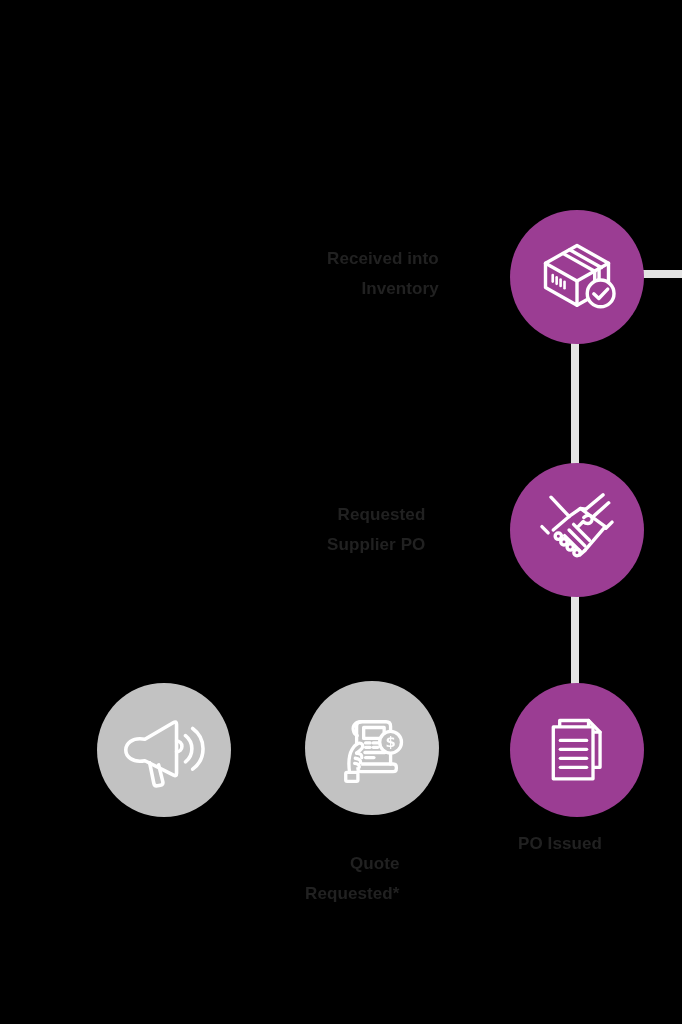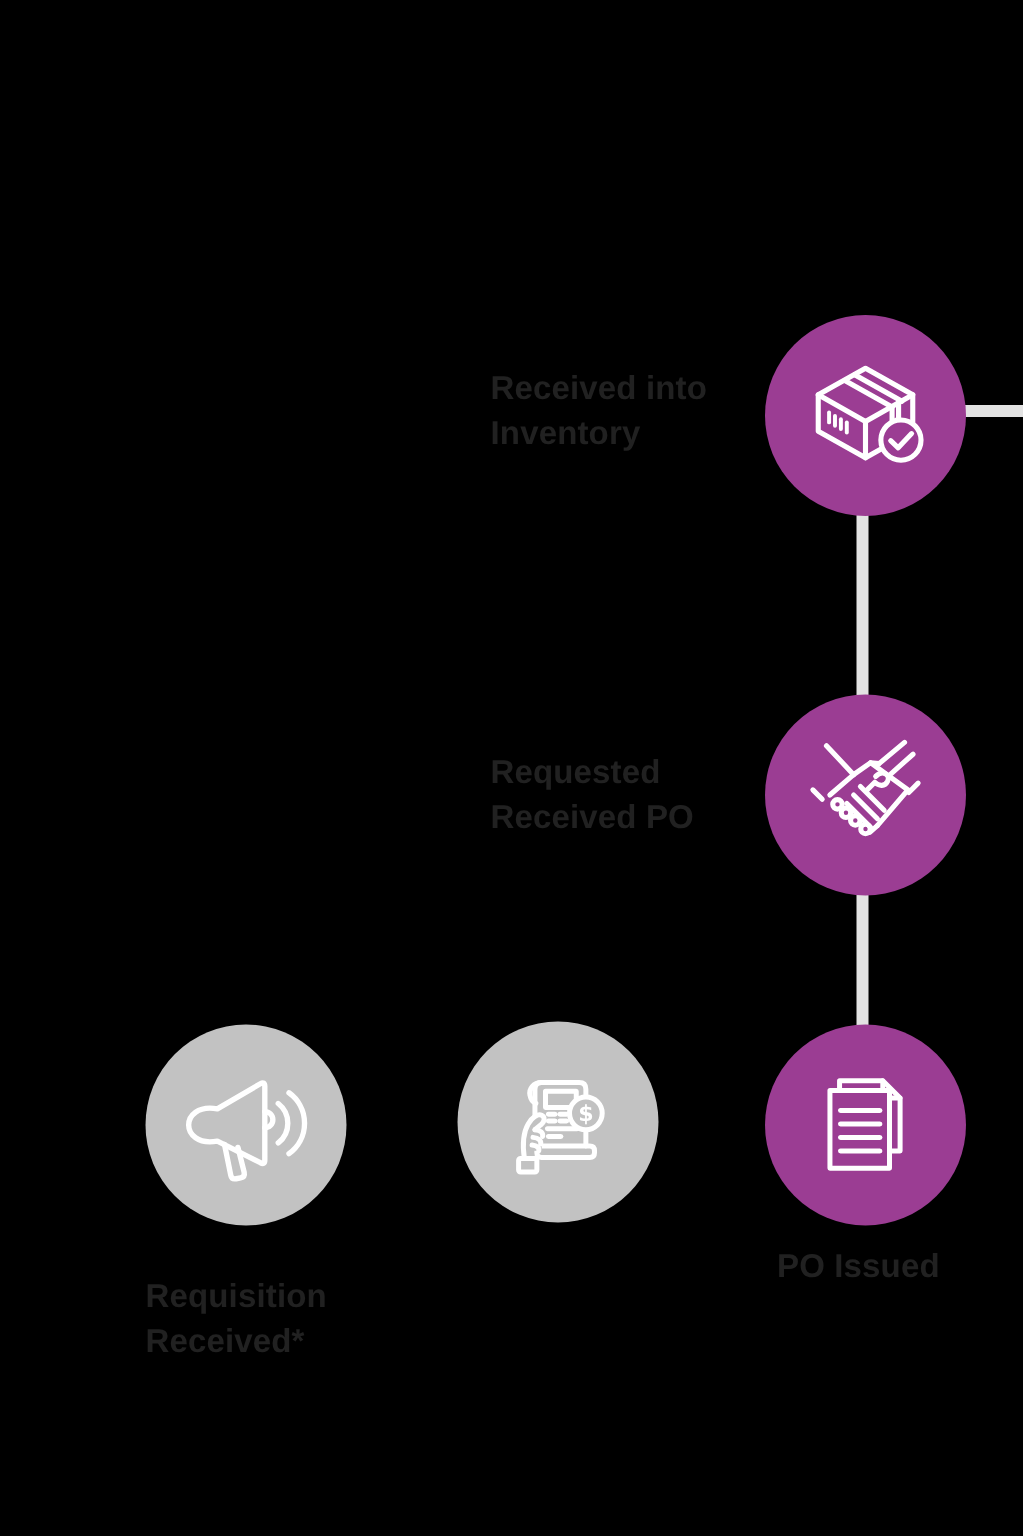--- a/index.html
+++ b/index.html
@@ -31,24 +31,25 @@
   #node-supplier    { left: 510px; top: 463px; }
   #node-po          { left: 510px; top: 683px; }
   #node-requisition { left:  97px; top: 683px; }
   #node-quote       { left: 305px; top: 681px; }
 
   .label {
     position: absolute;
     z-index: 2;
     color: var(--label-text, #212121);
     font-weight: 700;
-    font-size: 22px;
+    font-size: 17px;
     line-height: 30px;
     letter-spacing: 0.1px;
     white-space: nowrap;
+    text-align: right;
   }
   #label-received    { left: 327px; top: 244px; }
   #label-supplier    { left: 327px; top: 500px; }
   #label-requisition { left:  97px; top: 849px; }
   #label-quote       { left: 305px; top: 849px; }
   #label-po          { left: 518px; top: 829px; }
   .label span { display: block; }
 </style>
 </head>
 <body>
@@ -97,21 +98,21 @@
       <path d="M27 43 L41 57"></path>
       <circle cx="21.5" cy="43.5" r="2.8"></circle>
       <circle cx="26.5" cy="48.5" r="2.8"></circle>
       <circle cx="32" cy="53" r="2.8"></circle>
       <circle cx="38" cy="58" r="2.8"></circle>
       <path d="M40.5 60 L45 56"></path>
     </svg>
   </div>
   <div class="label" id="label-supplier">
     <span>Requested</span>
-    <span>Received PO</span>
+    <span>Supplier PO</span>
   </div>
 
   <div class="node complete" id="node-po">
     <svg width="82" height="82" viewBox="0 0 64 64" fill="none" stroke="currentColor" stroke-width="2.6" stroke-linecap="round" stroke-linejoin="round">
       <path d="M18.5 14 L18.5 9 L41 9 L50 18 L50 45.5 L44.5 45.5"></path>
       <path d="M41 9 L41 18 L50 18"></path>
       <rect x="13.5" y="14" width="31" height="40.5" fill="var(--stage-complete)"></rect>
       <path d="M19 24.5 H39.5"></path>
       <path d="M19 31.5 H39.5"></path>
       <path d="M19 38.5 H39.5"></path>
@@ -124,24 +125,20 @@
 
   <div class="node pending" id="node-requisition">
     <svg width="86" height="86" viewBox="0 0 72 72" fill="none" stroke="currentColor" stroke-width="3" stroke-linecap="round" stroke-linejoin="round">
       <path d="M20 27 L44 13 Q46.5 11.5 46.5 14.5 L46.5 55.5 Q46.5 58.5 44 57 L20 45 C9 47 4 41 4 36 C4 31 9 25 20 27 Z"></path>
       <path d="M46.5 28.5 a4.5 4.5 0 0 1 0 9"></path>
       <path d="M24 46.8 L27.5 64 Q28 66.5 30.5 66 L33 65.5 Q35.5 65 35 62.5 L31.5 48.5"></path>
       <path d="M54 24 a14 14 0 0 1 0 22"></path>
       <path d="M60 18 a21 21 0 0 1 0 34"></path>
     </svg>
   </div>
-  <div class="label" id="label-requisition">
-    <span>Requisition</span>
-    <span>Received*</span>
-  </div>
 
   <div class="node pending" id="node-quote">
     <svg width="82" height="82" viewBox="0 0 64 64" fill="none" stroke="currentColor" stroke-width="2.6" stroke-linecap="round" stroke-linejoin="round">
       <path d="M20 30 L20 15 Q20 11.5 23.5 11.5 L43 11.5 Q46.5 11.5 46.5 15 L46.5 44.5"></path>
       <path d="M23.5 11.5 C19 11.5 16.8 14.8 17.4 18 C17.8 20.3 19 21.8 20.5 22.3"></path>
       <rect x="25.5" y="16" width="16" height="8.5"></rect>
       <path d="M27 28 H30.5"></path>
         <path d="M33 28 H36.5"></path>
       <path d="M27 31.5 H30.5"></path>
         <path d="M33 31.5 H36.5"></path>
@@ -151,14 +148,18 @@
       <text x="46.5" y="31.5" text-anchor="middle" stroke="none" fill="currentColor" font-family="DejaVu Sans, sans-serif" font-size="11.5" font-weight="bold">$</text>
       <path d="M21 44.5 L48.5 44.5 Q51 44.5 51 47 L51 48 Q51 50.5 48.5 50.5 L23.5 50.5 Q21 50.5 21 48 Z"></path>
       <rect x="14.5" y="30" width="9" height="17" fill="var(--stage-pending)" stroke="none"></rect>
       <path d="M14.5 51 C13.5 44 13.5 38 16.5 33 C18.5 29.5 21.5 27.5 23.5 28.5 C25.5 29.5 25 32 23 33.5 L20 36"></path>
       <path d="M20 36 q4.5 0.5 4 3.5"></path>
       <path d="M19 40 q4.5 0.5 4 3.5"></path>
       <path d="M18.5 44 q4 0.5 3.5 3"></path>
       <rect x="11.5" y="51" width="9.5" height="7" rx="1"></rect>
     </svg>
   </div>
+  <div class="label" id="label-quote">
+    <span>Quote</span>
+    <span>Requested*</span>
+  </div>
 
 </div>
 
 </body></html>

